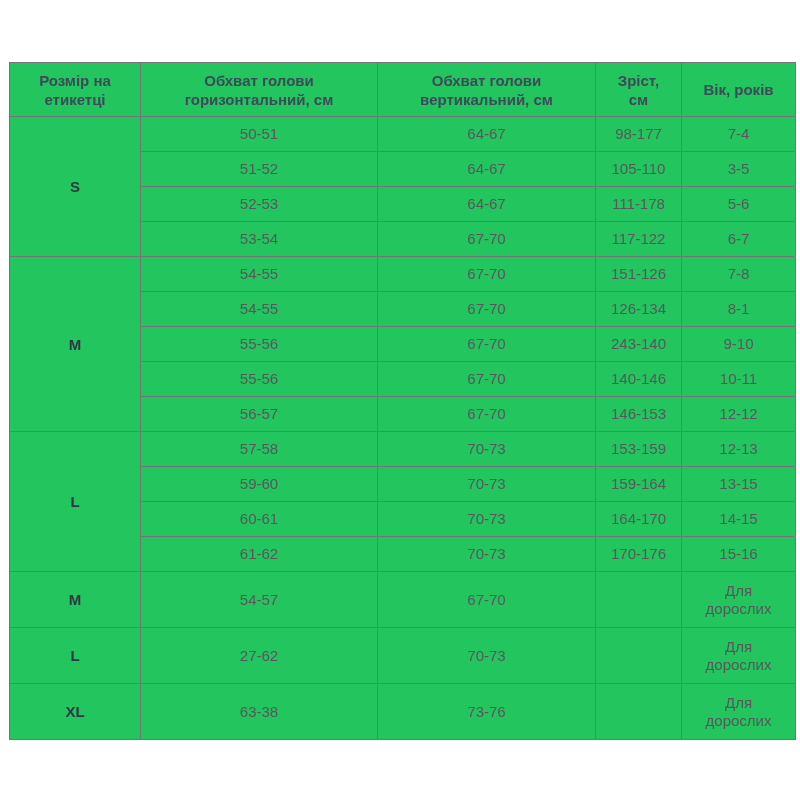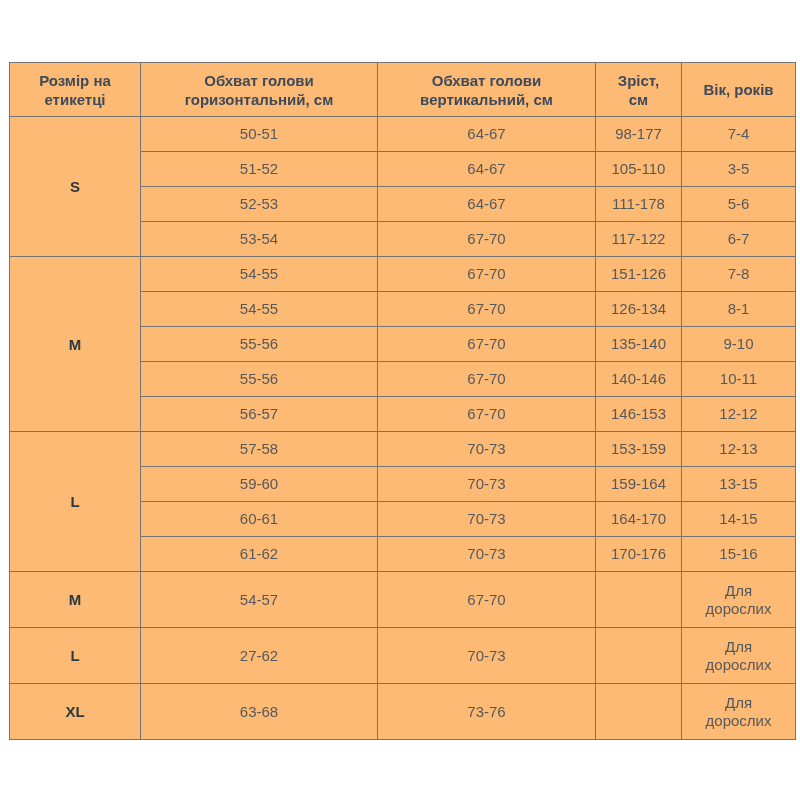--- a/index.html
+++ b/index.html
@@ -12,21 +12,21 @@
   }
   .table-wrap {
     position: absolute;
     left: 9px;
     top: 62px;
   }
   table.size-table {
     border-collapse: collapse;
     table-layout: fixed;
     width: 786px;
-    background: #fdba74;
+    background: #22c55e;
   }
   table.size-table td {
     border: 1px solid #757575;
     text-align: center;
     vertical-align: middle;
     white-space: pre-line;
     padding: 0 2px;
     overflow: hidden;
   }
   tr.header-row {
@@ -113,21 +113,21 @@
         </tr>
         <tr class="body-row">
           <td class="data-cell">54-55</td>
           <td class="data-cell">67-70</td>
           <td class="data-cell">126-134</td>
           <td class="data-cell">8-1</td>
         </tr>
         <tr class="body-row">
           <td class="data-cell">55-56</td>
           <td class="data-cell">67-70</td>
-          <td class="data-cell">135-140</td>
+          <td class="data-cell">243-140</td>
           <td class="data-cell">9-10</td>
         </tr>
         <tr class="body-row">
           <td class="data-cell">55-56</td>
           <td class="data-cell">67-70</td>
           <td class="data-cell">140-146</td>
           <td class="data-cell">10-11</td>
         </tr>
         <tr class="body-row">
           <td class="data-cell">56-57</td>
@@ -171,21 +171,21 @@
         <tr class="adult-row">
           <td rowspan="1" class="size-cell">L</td>
           <td class="data-cell">27-62</td>
           <td class="data-cell">70-73</td>
           <td class="data-cell"></td>
           <td class="data-cell">Для
 дорослих</td>
         </tr>
         <tr class="adult-row">
           <td rowspan="1" class="size-cell">XL</td>
-          <td class="data-cell">63-68</td>
+          <td class="data-cell">63-38</td>
           <td class="data-cell">73-76</td>
           <td class="data-cell"></td>
           <td class="data-cell">Для
 дорослих</td>
         </tr>
       </tbody>
   </table>
 </div>
 
 </body></html>

